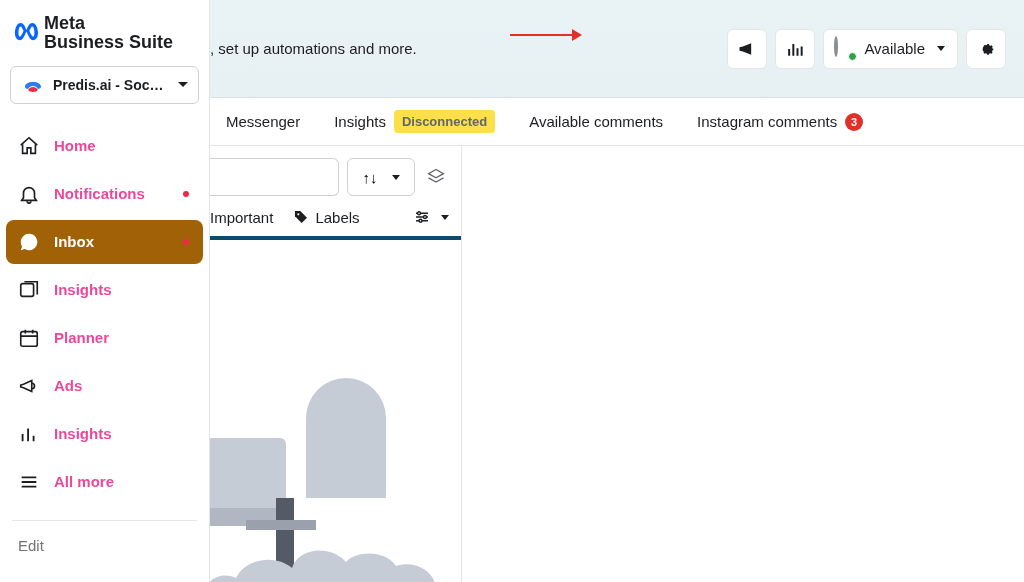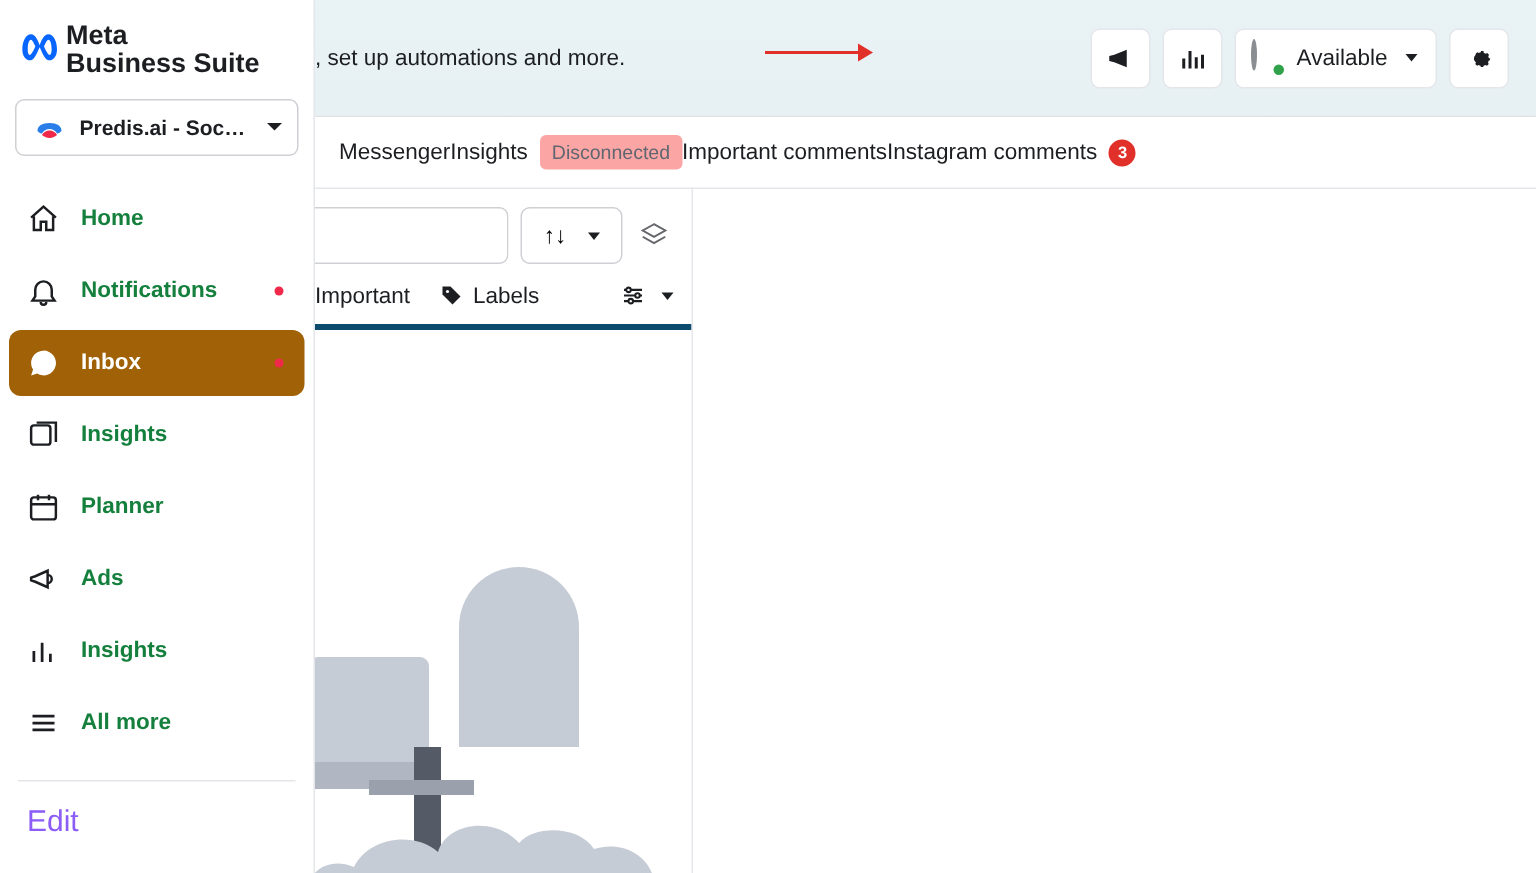--- a/index.html
+++ b/index.html
@@ -8,47 +8,47 @@
   
   .sidebar { width:210px; background:#fff; border-right:1px solid #e4e6ea; display:flex; flex-direction:column; padding:0 0 0 0;}
   .logo-block { display:flex; align-items:center; gap:6px; padding:14px 12px 8px 12px;}
   .logo-text { font-size:18px; font-weight:700; color:#1c1e21; line-height:1.05;}
   .account-selector { margin:6px 10px 14px 10px; border:1px solid #ced0d4; border-radius:6px; height:38px; display:flex; align-items:center; padding:0 10px; justify-content:space-between;}
   .account-left { display:flex; align-items:center; gap:8px; overflow:hidden;}
   .account-avatar { width:24px; height:24px; border-radius:50%; display:flex; align-items:center; justify-content:center; flex-shrink:0;}
   .account-name { font-size:14px; font-weight:600; color:#1c1e21; white-space:nowrap; overflow:hidden; text-overflow:ellipsis; max-width:112px;}
   .caret-down { width:0; height:0; border-left:5px solid transparent; border-right:5px solid transparent; border-top:5px solid #1c1e21; flex-shrink:0;}
   .nav { display:flex; flex-direction:column; gap:0; padding:4px 6px;}
-  .nav-item { display:flex; align-items:center; gap:14px; height:44px; padding:0 12px; border-radius:8px; color:#15803d; font-size:15px; font-weight:600; position:relative; cursor:pointer; margin:2px 0;}
+  .nav-item { display:flex; align-items:center; gap:14px; height:44px; padding:0 12px; border-radius:8px; color:#ec4899; font-size:15px; font-weight:600; position:relative; cursor:pointer; margin:2px 0;}
   .nav-item .ico { width:22px; height:22px; display:flex; align-items:center; justify-content:center; flex-shrink:0;}
   .nav-item .dot { width:6px; height:6px; border-radius:50%; background:#f02849; position:absolute; right:14px;}
   .nav-item.active { background:#a16207; color:#fff;}
   .divider { height:1px; background:#e4e6ea; margin:10px 12px 6px 12px;}
-  .edit-link { font-size:20px; color:#8b5cf6; font-weight:400; padding:10px 18px; cursor:pointer;}
+  .edit-link { font-size:15px; color:#737373; font-weight:400; padding:10px 18px; cursor:pointer;}
 
   
   .main { flex:1; display:flex; flex-direction:column; background:#fff; min-width:0;}
-  .topbar { height:78px; background:linear-gradient(#e9f2f5,#e7f1f4); border-bottom:1px solid #dde1e4; display:flex; align-items:center; padding:0 18px 0 0px; position:relative;}
+  .topbar { height:98px; background:linear-gradient(#e9f2f5,#e7f1f4); border-bottom:1px solid #dde1e4; display:flex; align-items:center; padding:0 18px 0 0px; position:relative;}
   .topbar-text { color:#1c1e21; font-size:15px; padding-left:0px; overflow:hidden; white-space:nowrap;}
   .topbar-spacer { flex:1;}
   .arrow-annotation { position:absolute; left:300px; top:34px; pointer-events:none;}
   .arrow-line { width:70px; height:2px; background:#e1302a; position:relative;}
   .arrow-head { position:absolute; right:-2px; top:-5px; width:0;height:0; border-top:6px solid transparent; border-bottom:6px solid transparent; border-left:10px solid #e1302a;}
   .top-btn { height:40px; background:#fff; border:1px solid #e4e6ea; border-radius:6px; display:flex; align-items:center; gap:8px; padding:0 12px; font-size:15px; color:#1c1e21; cursor:pointer; margin-left:8px;}
   .top-sq { width:40px; justify-content:center; padding:0;}
   .status-btn { padding:0 12px 0 10px;}
   .status-dot-wrap { width:22px; height:22px; position:relative;}
   .status-circle { width:20px; height:20px; border:2px solid #8a8d91; border-radius:50%;}
   .status-dot { width:9px; height:9px; border-radius:50%; background:#31a24c; position:absolute; right:-1px; bottom:-1px; border:1.5px solid #fff;}
   .caret-sm { width:0;height:0;border-left:4px solid transparent;border-right:4px solid transparent;border-top:5px solid #1c1e21; margin-left:4px;}
 
   
-  .tabs { height:48px; border-bottom:1px solid #e4e6ea; display:flex; align-items:center; padding-left:16px; font-size:15px;}
+  .tabs { height:48px; border-bottom:1px solid #e4e6ea; display:flex; align-items:center; gap:34px; padding-left:16px; font-size:15px;}
   .tab { color:#1c1e21; cursor:pointer; display:flex; align-items:center; gap:8px;}
-  .disconnected { background:#fca5a5; color:#606770; font-size:13px; font-weight:400; border-radius:4px; padding:4px 8px;}
+  .disconnected { background:#fde047; color:#606770; font-size:13px; font-weight:700; border-radius:4px; padding:4px 8px;}
   .badge-count { background:#e1302a; color:#fff; width:18px; height:18px; border-radius:50%; font-size:11px; font-weight:700; display:flex; align-items:center; justify-content:center;}
 
   
   .content-split { flex:1; display:flex; min-height:0;}
   .list-pane { width:252px; border-right:1px solid #e4e6ea; display:flex; flex-direction:column; position:relative; overflow:hidden;}
   .filter-row1 { display:flex; align-items:center; gap:8px; padding:12px 12px 8px 0px;}
   .search-box { flex:1; height:38px; border:1px solid #ced0d4; border-radius:6px; border-left:none; border-top-left-radius:0; border-bottom-left-radius:0;}
   .sort-btn { height:38px; width:68px; border:1px solid #ced0d4; border-radius:6px; display:flex; align-items:center; justify-content:center; gap:10px; cursor:pointer;}
   .sort-glyph { font-size:15px;}
   .stack-btn{ width:26px; height:26px; display:flex; align-items:center; justify-content:center; cursor:pointer;}
@@ -208,21 +208,21 @@
 
     <div class="tabs">
       <div class="tab">
           <span>Messenger</span>
         </div>
       <div class="tab">
         <span>Insights</span>
         <span class="disconnected">Disconnected</span>
       </div>
       <div class="tab">
-          <span>Important comments</span>
+          <span>Available comments</span>
         </div>
       <div class="tab">
         <span>Instagram comments</span>
         <span class="badge-count">3</span>
       </div>
     </div>
 
     <div class="content-split">
       <div class="list-pane">
         <div class="filter-row1">

